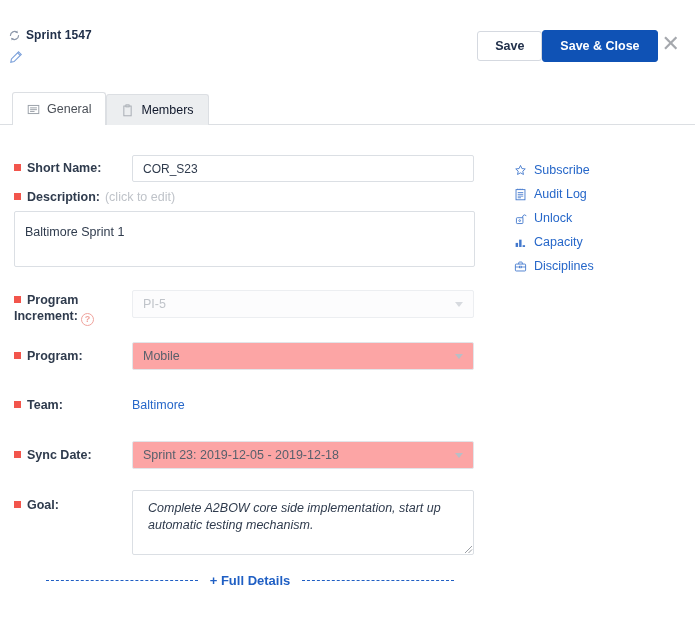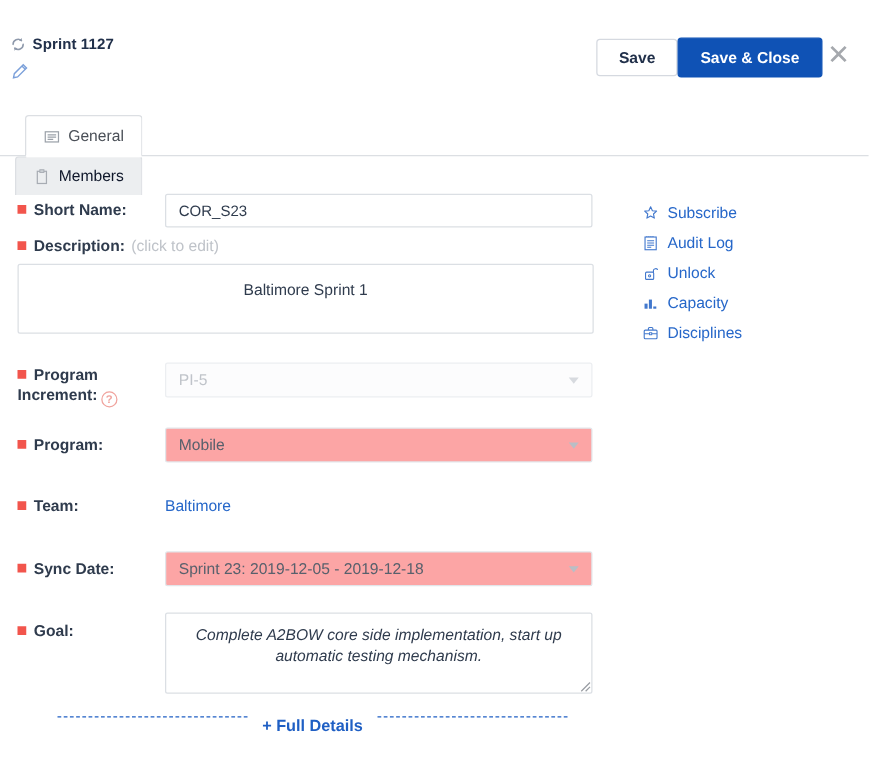--- a/index.html
+++ b/index.html
@@ -44,21 +44,21 @@
     height: 32px; padding: 0 17px;
   }
   .btn-close {
     background: none; border: none; color: #a5a8ad;
     font-size: 22px; line-height: 1; cursor: pointer;
     padding: 0 2px; margin-left: 2px; margin-top: -4px;
     font-weight: 400;
   }
 
   
-  .tabs { position: absolute; left: 12px; top: 92px; display: flex; align-items: flex-end; z-index: 3; flex-direction: column; }
+  .tabs { position: absolute; left: 12px; top: 92px; display: flex; align-items: flex-end; z-index: 3; }
   .tab {
     display: flex; align-items: center; gap: 7px;
     height: 31px; padding: 0 14px;
     font-size: 12.5px; color: #0f172a;
     border: 1px solid #dcdfe3; border-bottom: none;
     border-radius: 3px 3px 0 0; cursor: pointer;
     position: relative; background: #eceef0;
   }
   .tab.active { background: #fff; color: #4a4f57; z-index: 2; height: 33px; }
   .tab.active::after {
@@ -109,41 +109,41 @@
   .ctl-select.disabled .val { color: #c0c4ca; }
   .caret {
     width: 0; height: 0; border-left: 4px solid transparent; border-right: 4px solid transparent;
     border-top: 5px solid #b9bec5; margin-left: 8px;
   }
   .ctl-select.disabled .caret { border-top-color: #d7dadf; }
 
   .ctl-textarea {
     position: absolute; border: 1px solid #dbdfe4; border-radius: 2px; background: #fff;
     font-family: "Liberation Sans", sans-serif; font-size: 12.5px; color: #2f3b4d;
-    padding: 12px 10px; line-height: 17px; outline: none; resize: none; text-align: center;
+    padding: 12px 10px; line-height: 17px; outline: none; resize: none;
   }
   .resize-grip {
     position: absolute; pointer-events: none;
   }
 
   .link { color: #2667c9; font-size: 12.5px; text-decoration: none; cursor: pointer; }
   .team-val { position: absolute; left: 132px; line-height: 16px; }
 
   
   .side { position: absolute; left: 514px; top: 33px; width: 175px; }
   .side-item {
     display: flex; align-items: center; gap: 7px; height: 24px;
     color: #2667c9; font-size: 12.5px; cursor: pointer;
   }
   .side-icon { width: 13px; height: 13px; flex: 0 0 13px; display: block; }
 
   
   .footer {
     position: absolute; left: 0; top: 448px; width: 500px;
-    display: flex; align-items: flex-start; justify-content: center; gap: 12px;
+    display: flex; align-items: center; justify-content: center; gap: 12px;
   }
   .dashes {
     border-top: 1px dashed #1f5fc4; width: 152px; height: 0;
   }
   .full-details { font-size: 13px; font-weight: bold; color: #1f5fc4; cursor: pointer; white-space: nowrap; }
 </style>
 </head>
 <body>
 
 <div class="page">
@@ -151,21 +151,21 @@
   <div class="header">
 
     <div class="hdr-left">
       <div class="crumb-row">
         <svg class="cycle-icon" viewBox="0 0 16 16">
           <path d="M3 8a5 5 0 0 1 8.3-3.7" fill="none" stroke="#8e99ab" stroke-width="1.5" stroke-linecap="round"></path>
           <path d="M13 8a5 5 0 0 1-8.3 3.7" fill="none" stroke="#8e99ab" stroke-width="1.5" stroke-linecap="round"></path>
           <path d="M11.6 1.8l.1 2.9-2.9-.2z" fill="#8e99ab"></path>
           <path d="M4.4 14.2l-.1-2.9 2.9.2z" fill="#8e99ab"></path>
         </svg>
-        <span class="crumb-text">Sprint 1127</span>
+        <span class="crumb-text">Sprint 1547</span>
       </div>
       <div class="title-row">
         <svg class="pencil-icon" viewBox="0 0 16 16">
           <path d="M11.3 1.9l2.8 2.8-7.6 7.6-3.5.7.7-3.5z" fill="none" stroke="#7ba0da" stroke-width="1.2"></path>
           <path d="M10.2 3l2.8 2.8" stroke="#7ba0da" stroke-width="1.2" fill="none"></path>
         </svg>
       </div>
     </div>
 
     <div class="hdr-actions">

